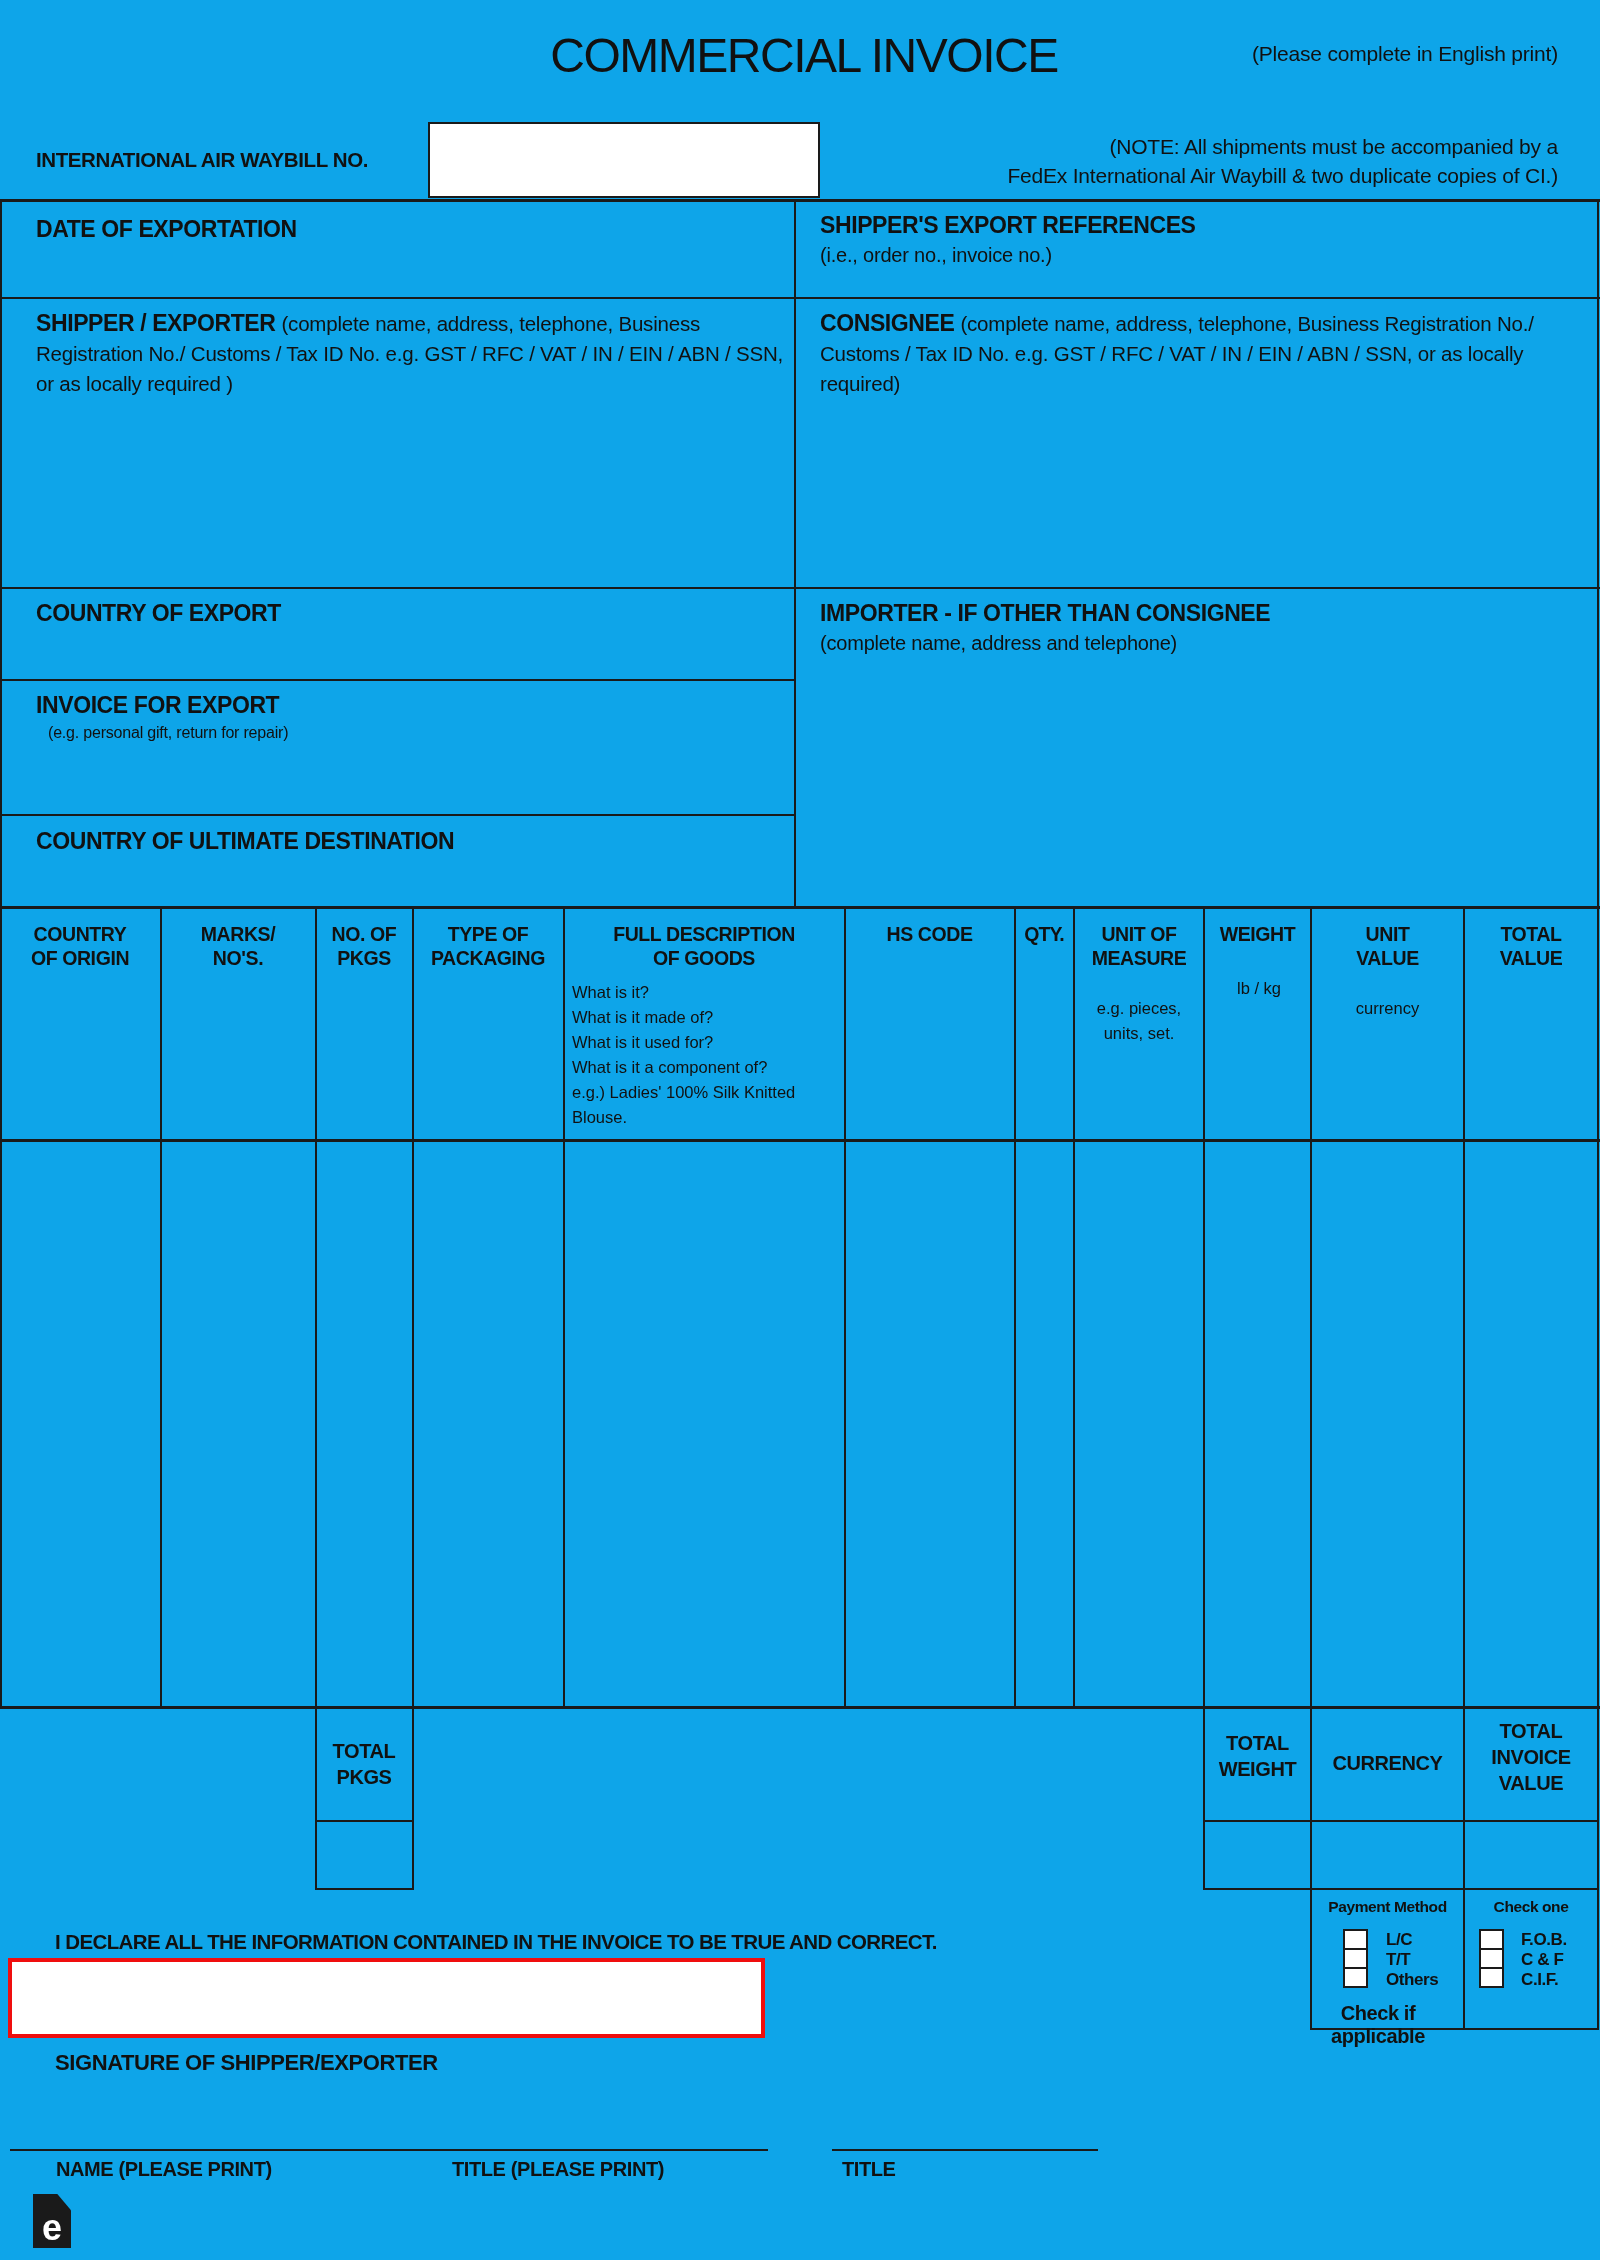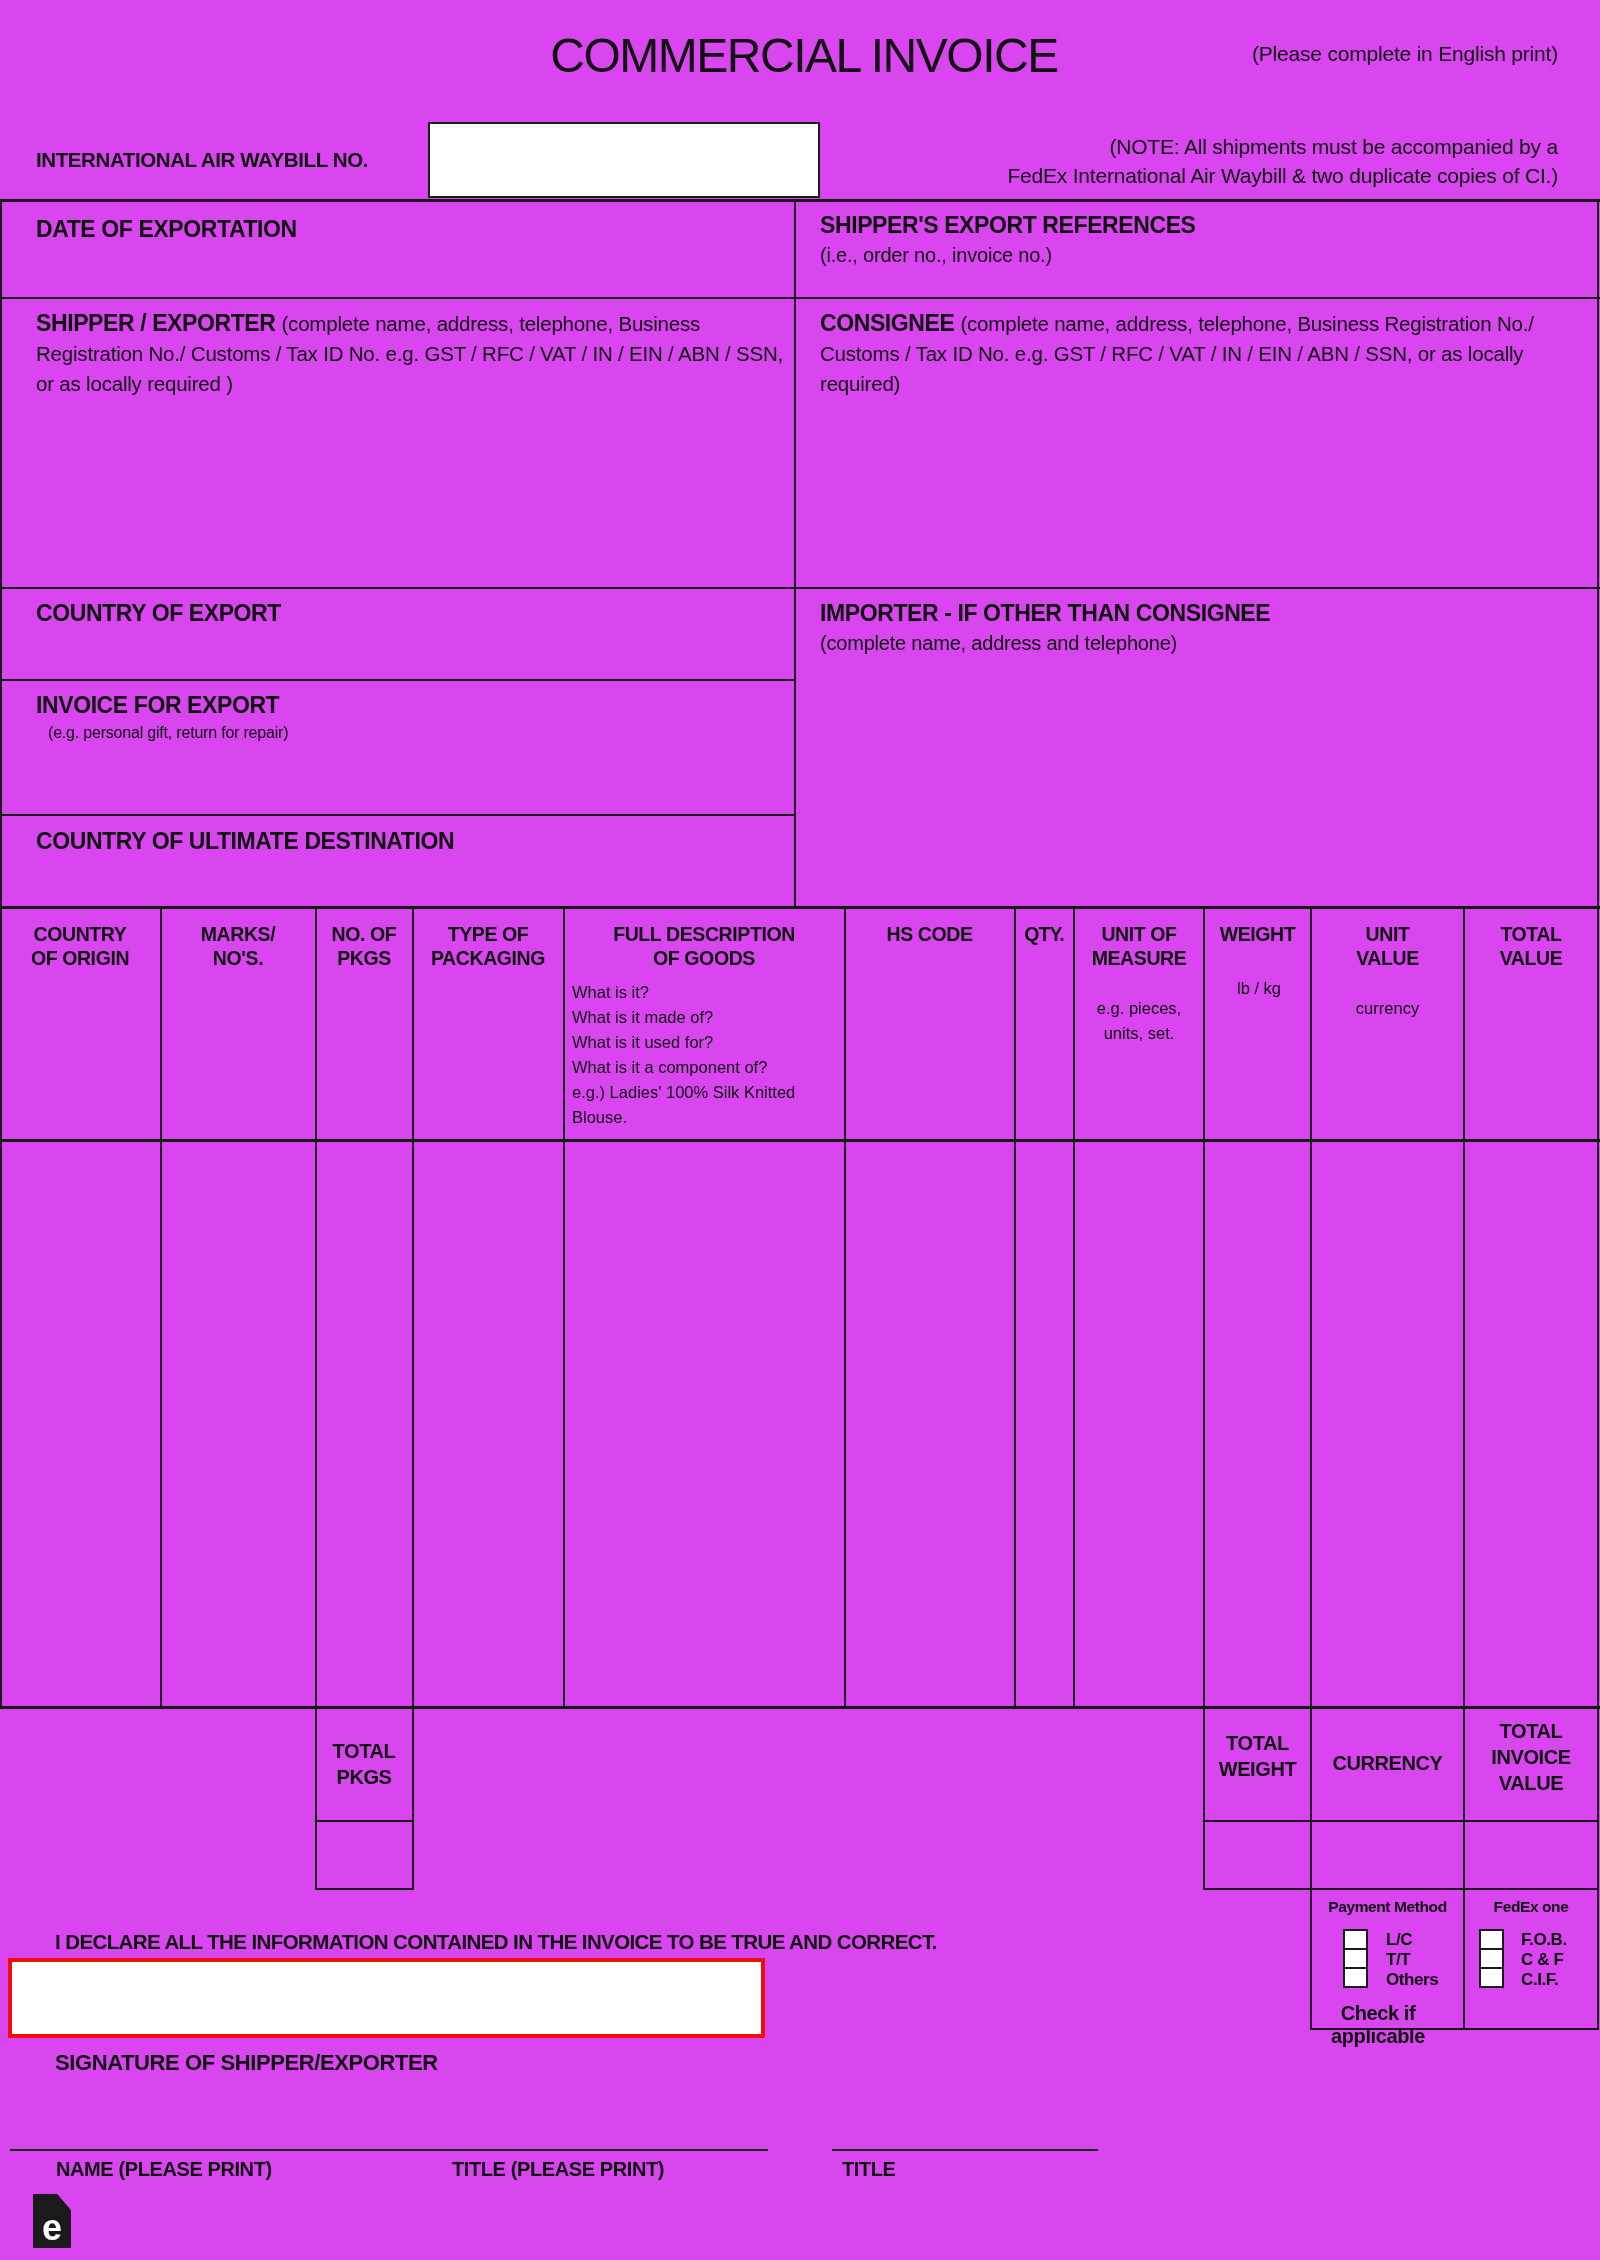--- a/index.html
+++ b/index.html
@@ -1,17 +1,17 @@
 <!DOCTYPE html>
 <html><head>
 <meta charset="utf-8">
 <style>
   html,body{margin:0;padding:0;background:#e8e8e8;}
   .sheet{
-    position:relative;width:1600px;height:2260px;background:#d946ef;
+    position:relative;width:1600px;height:2260px;background:#0ea5e9;
     font-family:"Liberation Sans","DejaVu Sans",sans-serif;color:#111;
     overflow:hidden;margin:0 auto;
   }
   .ln{position:absolute;background:#1a1a1a;}
   .txt{position:absolute;white-space:pre-line;}
   .b{font-weight:bold;letter-spacing:-0.4px;}
   .ctr{text-align:center;}
   .rt{text-align:right;}
   .hint{font-weight:normal;letter-spacing:-0.2px;}
   .area{position:absolute;background:transparent;}
@@ -168,21 +168,21 @@
 
   <div class="txt b ctr paybox-lbl" style="left:1312px;top:1898px;width:151px;">Payment Method</div>
   <div class="cb" style="left:1343px;top:1929px;"></div>
   <div class="cb" style="left:1343px;top:1948px;"></div>
   <div class="cb" style="left:1343px;top:1967px;"></div>
   <div class="txt b payopt" style="left:1386px;top:1930px;">L/C</div>
   <div class="txt b payopt" style="left:1386px;top:1950px;">T/T</div>
   <div class="txt b payopt" style="left:1386px;top:1970px;">Others</div>
   <div class="txt b ctr" style="left:1312px;top:2002px;width:132px;font-size:20px;">Check if applicable</div>
 
-  <div class="txt b ctr paybox-lbl" style="left:1465px;top:1898px;width:132px;">FedEx one</div>
+  <div class="txt b ctr paybox-lbl" style="left:1465px;top:1898px;width:132px;">Check one</div>
   <div class="cb" style="left:1479px;top:1929px;"></div>
   <div class="cb" style="left:1479px;top:1948px;"></div>
   <div class="cb" style="left:1479px;top:1967px;"></div>
   <div class="txt b payopt" style="left:1521px;top:1930px;">F.O.B.</div>
   <div class="txt b payopt" style="left:1521px;top:1950px;">C &amp; F</div>
   <div class="txt b payopt" style="left:1521px;top:1970px;">C.I.F.</div>
 
   <div class="txt b" style="left:55px;top:1930px;font-size:20.5px;letter-spacing:-0.6px;">I DECLARE ALL THE INFORMATION CONTAINED IN THE INVOICE TO BE TRUE AND CORRECT.</div>
   <div class="sigbox" style="left:8px;top:1958px;width:749px;height:72px;"></div>
   <div class="txt b" style="left:55px;top:2050px;font-size:22px;">SIGNATURE OF SHIPPER/EXPORTER</div>

